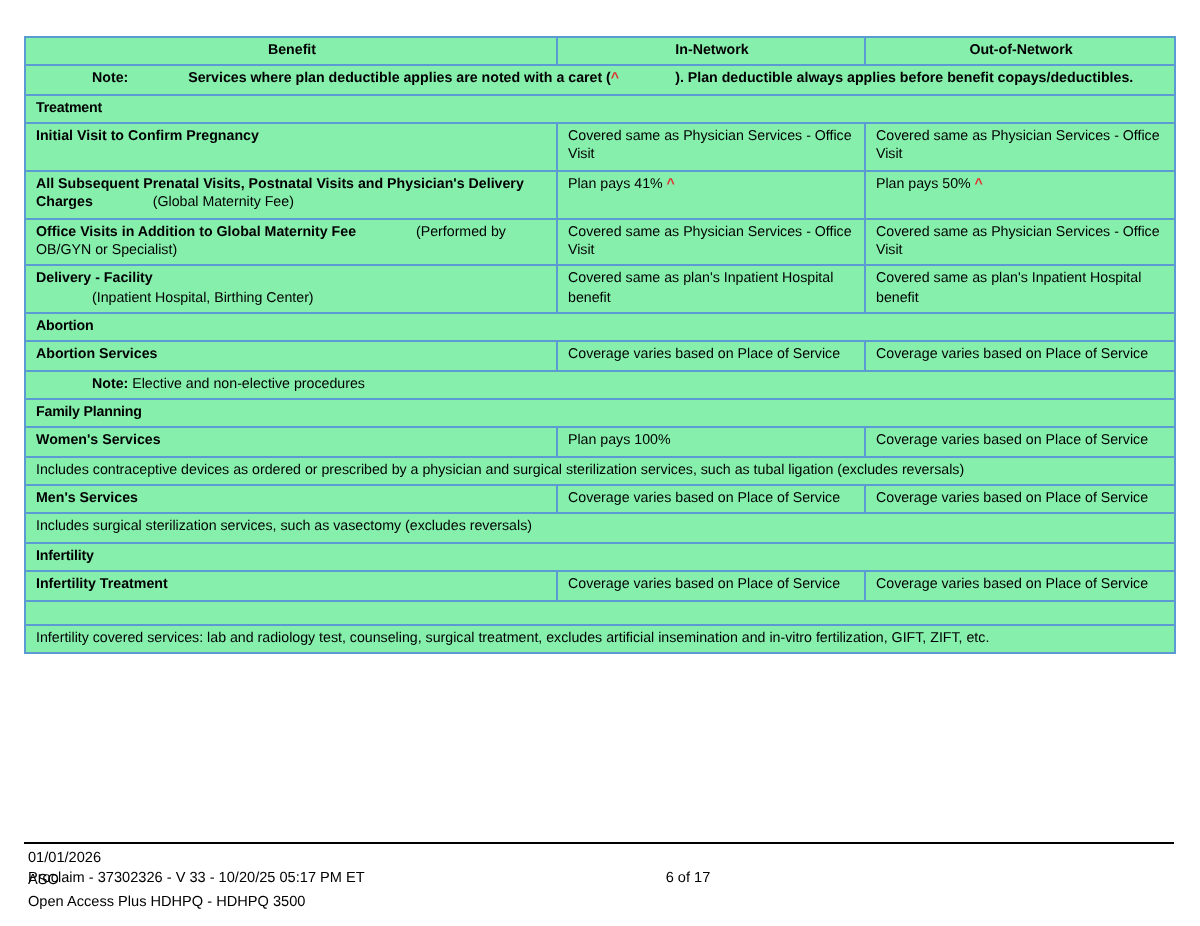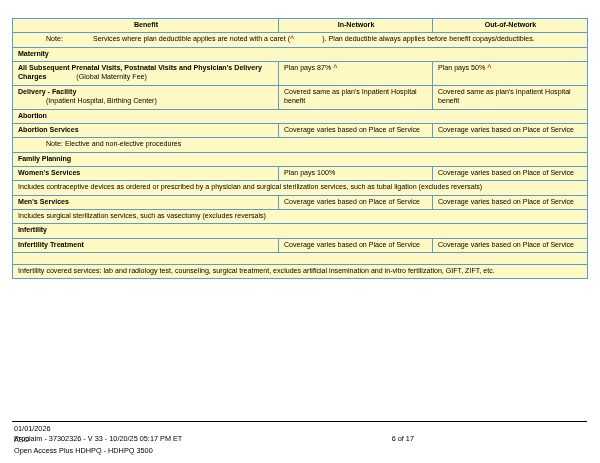--- a/index.html
+++ b/index.html
@@ -24,21 +24,21 @@
     width: 575px;
     border-collapse: collapse;
     table-layout: fixed;
   }
   #benefit-table td {
     border: 1px solid #5b9bd1;
     padding: 2px 4px 2px 5px;
     vertical-align: top;
     font-size: 7.1px;
     line-height: 1.32;
-    background: #fef9c3;
+    background: #86efac;
     margin-left: 40px;
   }
 
   
   col.c-benefit { width: 266px; }
   col.c-in      { width: 154px; }
   col.c-out     { width: 155px; }
 
   
   tr.header-row td {
@@ -51,21 +51,21 @@
     border-color: #5b9bd1;
   }
 
   
   tr.note-row td {
     background: #f2f8fc;
     font-size: 6.9px;
     padding: 2.5px 4px 2.5px 5px;
     line-height: 1.3;
   }
-  tr.note-row td .note-lead { font-weight: normal; padding-left: 28px; }
+  tr.note-row td .note-lead { font-weight: bold; padding-left: 28px; }
   .caret { color: #e03030; font-weight: bold; }
 
   
   tr.section-row td {
     background: #ffffff;
     font-size: 11px;
     font-weight: bold;
     padding: 1px 4px 2px 5px;
     line-height: 1.18;
     letter-spacing: -0.1px;
@@ -120,21 +120,21 @@
   #footer-bottom {
     position: absolute;
     left: 12px;
     top: 434px;
     width: 575px;
     display: flex;
     align-items: baseline;
     font-size: 7.3px;
   }
   #proclaim-text { flex: 0 0 260px; padding-left: 2px; }
-  #page-number   { flex: 0 0 140px; text-align: right; }
+  #page-number   { flex: 0 0 140px; text-align: center; }
   #copyright     { flex: 1 1 auto; text-align: right; padding-right: 2px; }
 </style>
 </head>
 <body>
 
 <table id="benefit-table">
   <colgroup>
     <col class="c-benefit">
     <col class="c-in">
     <col class="c-out">
@@ -145,30 +145,40 @@
       <td>Benefit</td>
       <td>In-Network</td>
       <td>Out-of-Network</td>
     </tr>
 
     <tr class="note-row">
       <td colspan="3"><span class="note-lead">Note:</span><span class="note-lead"> Services where plan deductible applies are noted with a caret (</span><span class="caret">^</span><span class="note-lead">). Plan deductible always applies before benefit copays/deductibles.</span></td>
     </tr>
 
     <tr class="section-row">
-      <td colspan="3">Maternity</td>
-    </tr>
-
+      <td colspan="3">Treatment</td>
+    </tr>
+
+    <tr class="data-row">
+      <td class="benefit-cell"><span>Initial Visit to Confirm Pregnancy</span></td>
+      <td class="value-cell">Covered same as Physician Services - Office Visit</td>
+      <td class="value-cell">Covered same as Physician Services - Office Visit</td>
+    </tr>
 
     <tr class="data-row">
       <td class="benefit-cell"><span>All Subsequent Prenatal Visits, Postnatal Visits and Physician's Delivery Charges</span><span class="sub"> (Global Maternity Fee)</span></td>
-      <td class="value-cell"><span>Plan pays 87% </span><span class="caret">^</span></td>
+      <td class="value-cell"><span>Plan pays 41% </span><span class="caret">^</span></td>
       <td class="value-cell"><span>Plan pays 50% </span><span class="caret">^</span></td>
     </tr>
 
+    <tr class="data-row">
+      <td class="benefit-cell"><span>Office Visits in Addition to Global Maternity Fee</span><span class="sub"> (Performed by OB/GYN or Specialist)</span></td>
+      <td class="value-cell">Covered same as Physician Services - Office Visit</td>
+      <td class="value-cell">Covered same as Physician Services - Office Visit</td>
+    </tr>
 
     <tr class="data-row">
       <td class="benefit-cell"><span>Delivery - Facility</span><br><span class="sub">(Inpatient Hospital, Birthing Center)</span></td>
       <td class="value-cell">Covered same as plan's Inpatient Hospital benefit</td>
       <td class="value-cell">Covered same as plan's Inpatient Hospital benefit</td>
     </tr>
 
     <tr class="section-row">
       <td colspan="3">Abortion</td>
     </tr>

